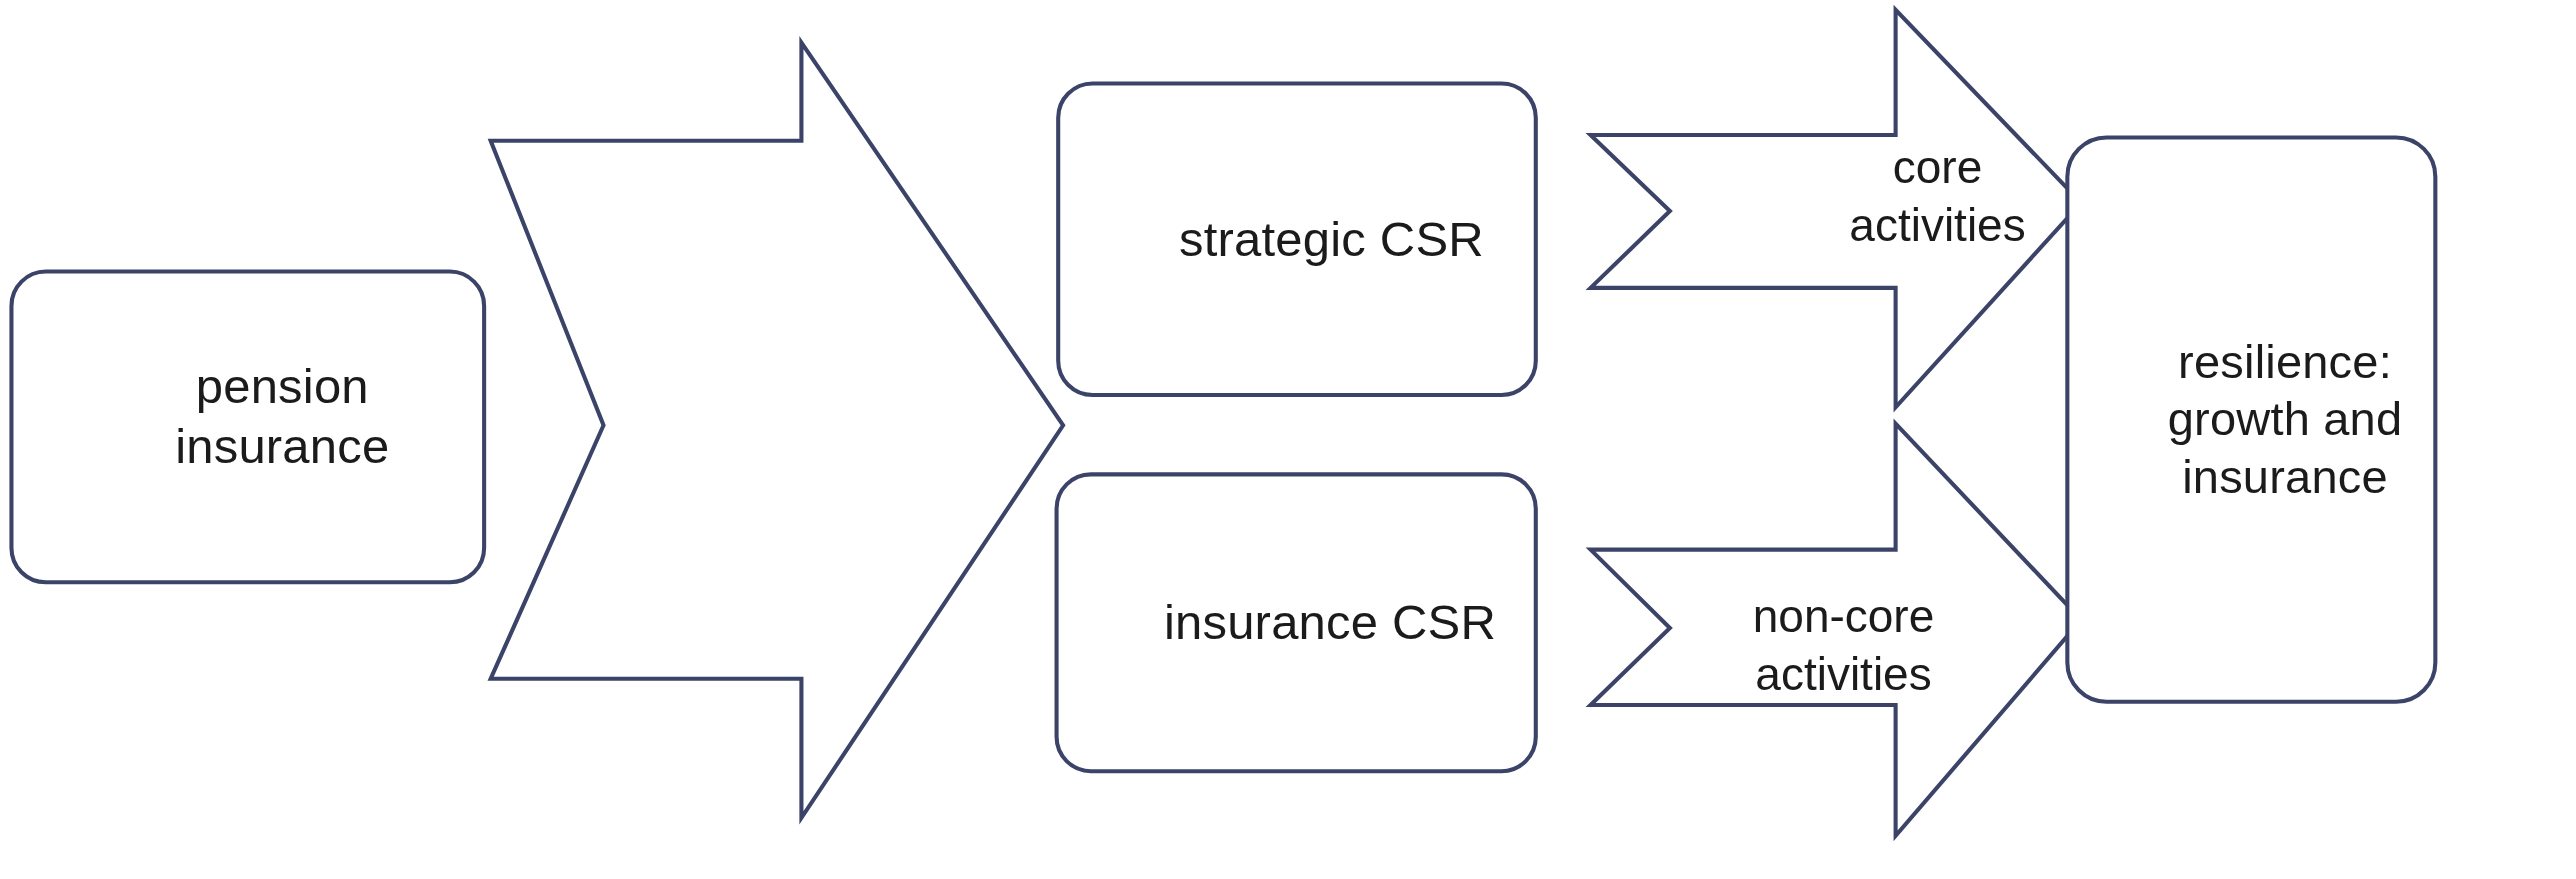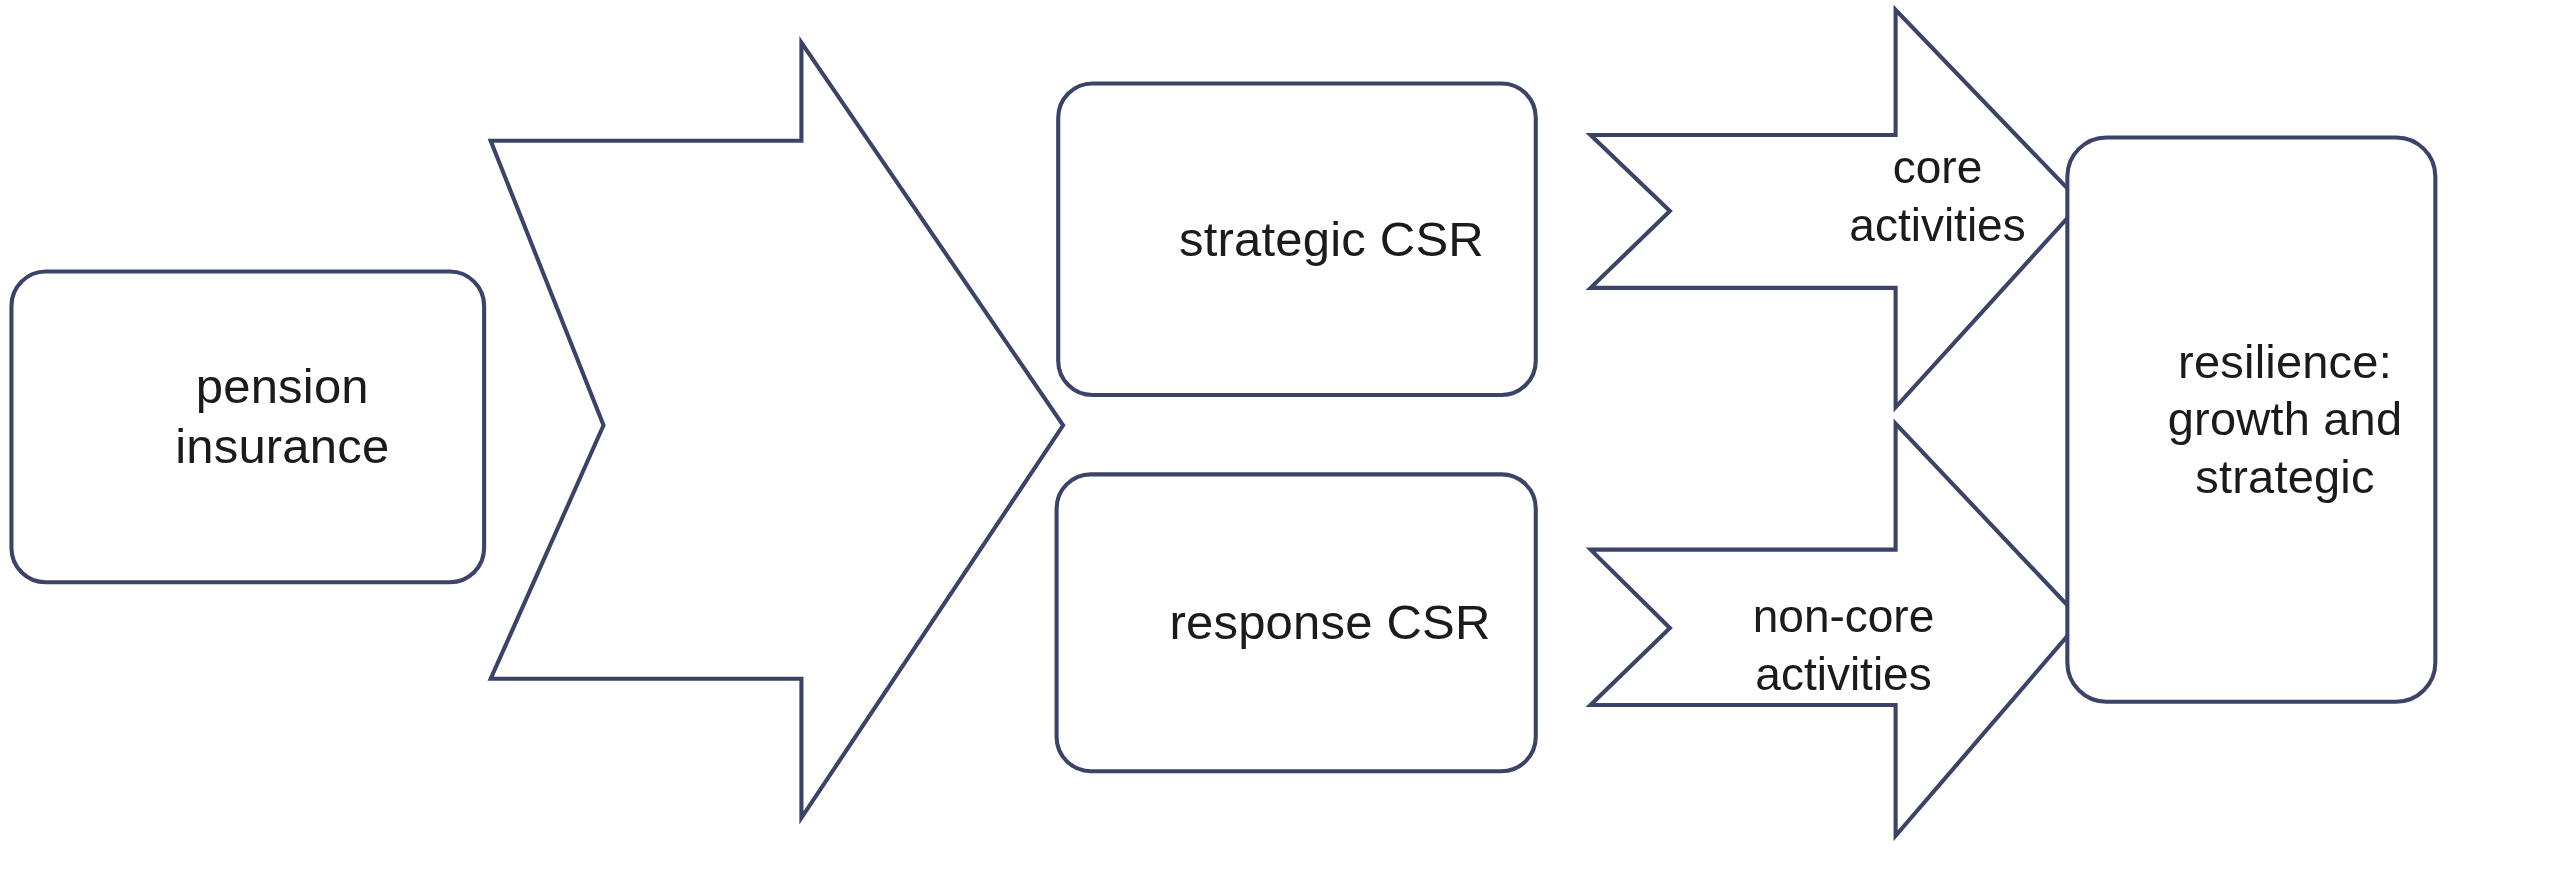--- a/index.html
+++ b/index.html
@@ -119,26 +119,26 @@
 
     <rect class="box-outline" x="2528" y="168" width="450" height="690" rx="48" ry="48"></rect>
   </svg>
 
   <div class="node-label" id="label-pension-insurance">pension
 insurance</div>
 
 
   <div class="node-label" id="label-strategic-csr">strategic CSR</div>
 
-  <div class="node-label" id="label-response-csr">response CSR</div>
+  <div class="node-label" id="label-response-csr">insurance CSR</div>
 
   <div class="arrow-label" id="label-core-activities">core
 activities</div>
 
   <div class="arrow-label" id="label-noncore-activities">non-core
 activities</div>
 
   <div class="node-label" id="label-resilience">resilience:
 growth and
-strategic</div>
+insurance</div>
 
 </div>
 
 
 </body></html>

